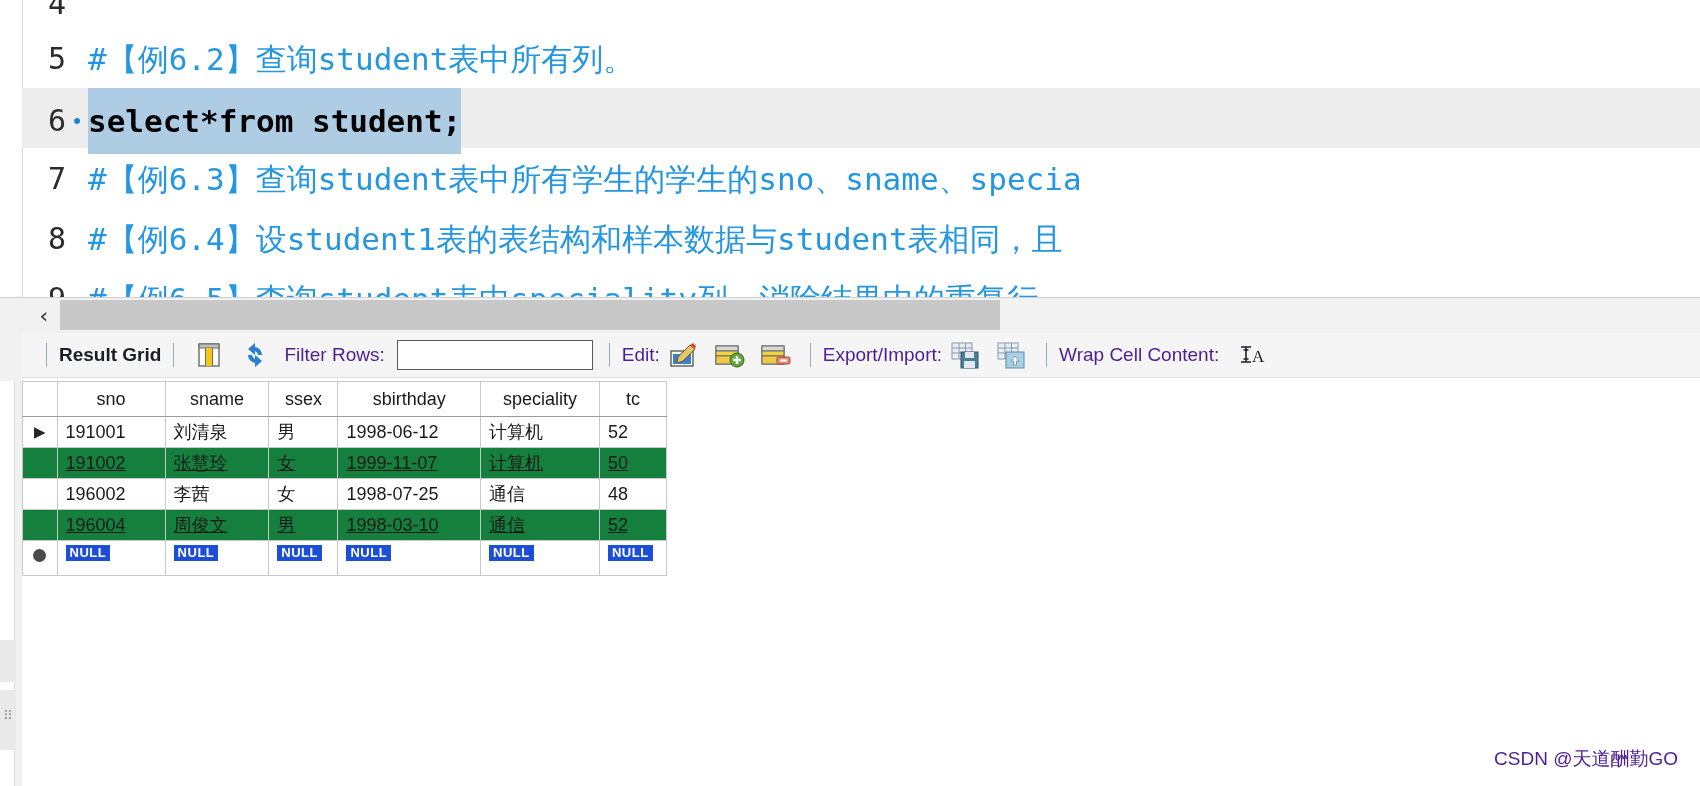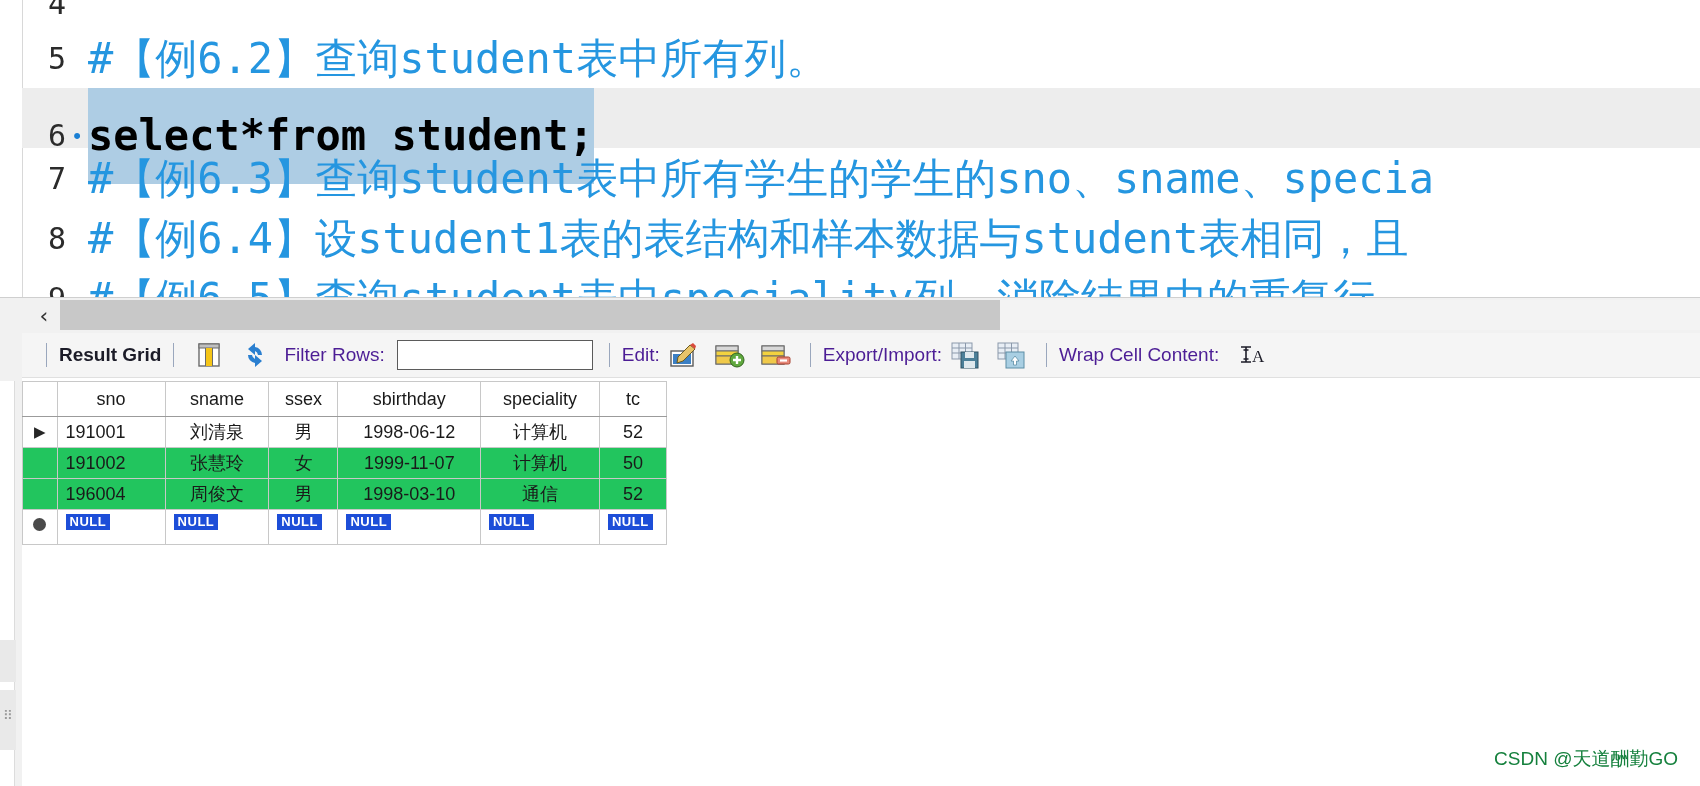--- a/index.html
+++ b/index.html
@@ -33,26 +33,26 @@
     font-size:30px;color:#2b2b2b;vertical-align:middle;
   }
   .bpdot{
     display:inline-block;width:22px;text-align:center;
     font-size:22px;color:#1a7fd4;vertical-align:middle;
   }
   .bpdot.empty{color:transparent;}
   .code-txt{
     display:inline-block;vertical-align:middle;
     font-family:"DejaVu Sans Mono","Liberation Mono",monospace;
-    font-size:42px;letter-spacing:0px;
+    font-size:31px;letter-spacing:0px;
   }
   .comment{color:#2596e0;}
   .sel{
     background:#aecde4;color:#000000;font-weight:bold;
-    padding:18px 0;
+    padding:3px 0;
   }
 
   
   #hsplit{
     position:absolute;left:0;top:297px;width:1700px;height:36px;
     background:#f1f1f1;border-top:1px solid #cfcfcf;
   }
   #hsplit-arrow{
     position:absolute;left:32px;top:4px;width:24px;height:28px;
     font-size:22px;color:#333;text-align:center;line-height:28px;
@@ -114,23 +114,23 @@
     height:34px;
   }
   col.c-mark{width:32px;}
   col.c-sno{width:100px;}
   col.c-sname{width:96px;}
   col.c-ssex{width:64px;}
   col.c-sbd{width:132px;}
   col.c-spec{width:110px;}
   col.c-tc{width:62px;}
   td.mark{background:#ffffff;text-align:center;padding:0;}
-  tr.alt td{background:#22c55e;}
+  tr.alt td{background:#15803d;text-decoration:underline;}
   td.num{text-align:left;}
-  td.ctr{text-align:center;}
+  td.ctr{text-align:left;}
   .rowptr{
     color:#262626;font-size:15px;line-height:30px;display:block;
     font-family:"DejaVu Sans",sans-serif;
   }
   .newrowdot{
     display:inline-block;width:13px;height:13px;border-radius:50%;
     background:#4a4a4a;margin-top:8px;
   }
   tr.newrow td{height:34px;vertical-align:top;}
   .nullbadge{
@@ -157,21 +157,21 @@
   }
   #left-grip{
     position:absolute;left:3px;top:712px;width:10px;height:14px;
     color:#9a9a9a;font-size:13px;line-height:7px;letter-spacing:2px;
     font-family:"DejaVu Sans",sans-serif;
   }
 
   
   #watermark{
     position:absolute;right:22px;bottom:14px;
-    font-size:19px;color:#15803d;white-space:nowrap;
+    font-size:19px;color:#4c1d95;white-space:nowrap;
     font-family:"Liberation Sans",sans-serif;
   }
 </style>
 </head>
 <body>
 
 <div id="editor">
   <div id="editor-left-rail"></div>
   <div id="editor-lines">
 
@@ -350,20 +350,29 @@
         <td class="num">191002</td>
         <td class="ctr">张慧玲</td>
         <td class="ctr">女</td>
         <td class="ctr">1999-11-07</td>
         <td class="ctr">计算机</td>
         <td class="ctr">50</td>
       </tr>
 
 
 
+      <tr>
+        <td class="mark"></td>
+        <td class="num">196002</td>
+        <td class="ctr">李茜</td>
+        <td class="ctr">女</td>
+        <td class="ctr">1998-07-25</td>
+        <td class="ctr">通信</td>
+        <td class="ctr">48</td>
+      </tr>
 
       <tr class="alt">
         <td class="mark"></td>
         <td class="num">196004</td>
         <td class="ctr">周俊文</td>
         <td class="ctr">男</td>
         <td class="ctr">1998-03-10</td>
         <td class="ctr">通信</td>
         <td class="ctr">52</td>
       </tr>

